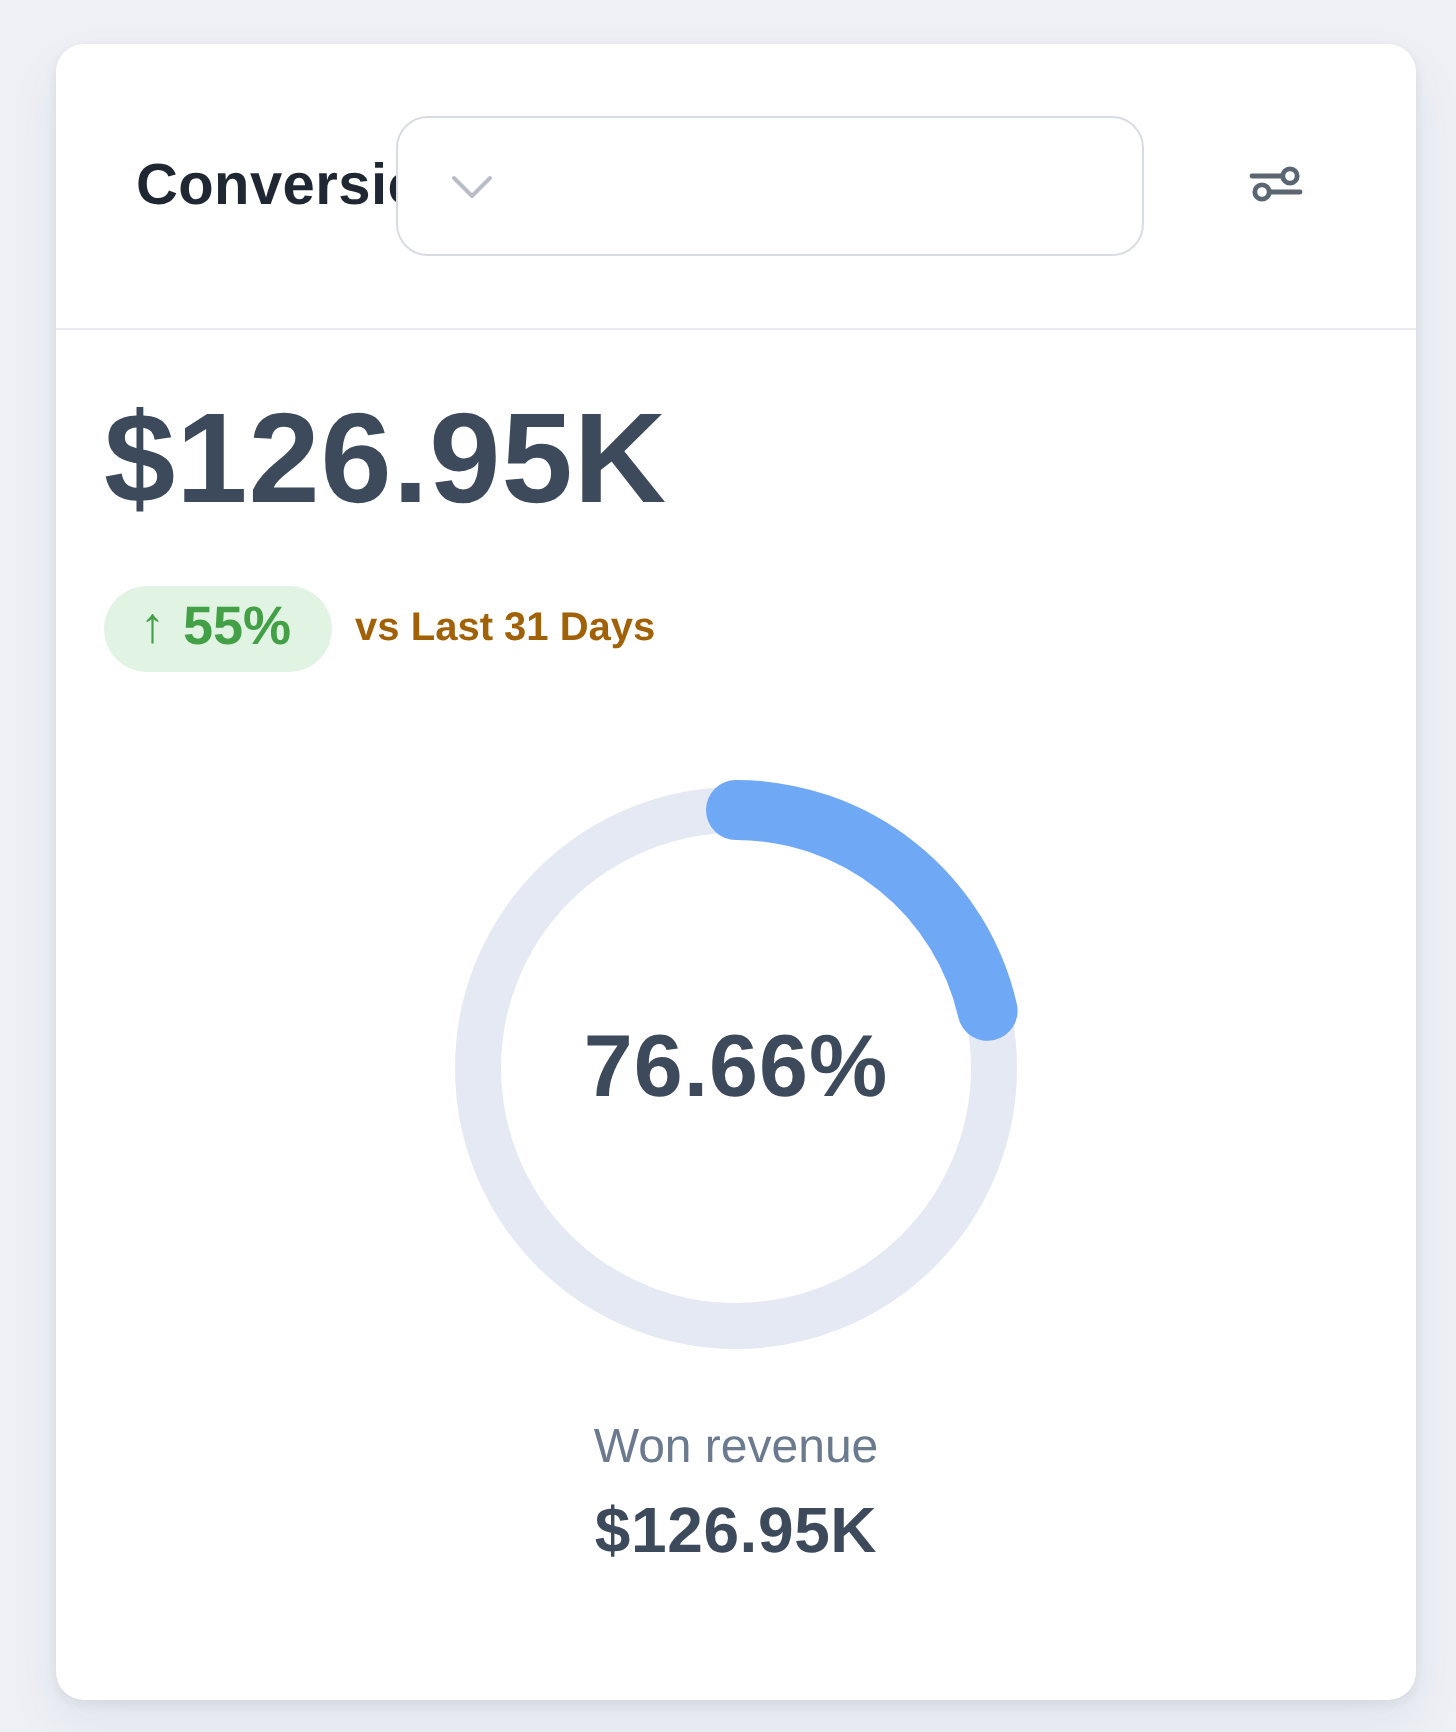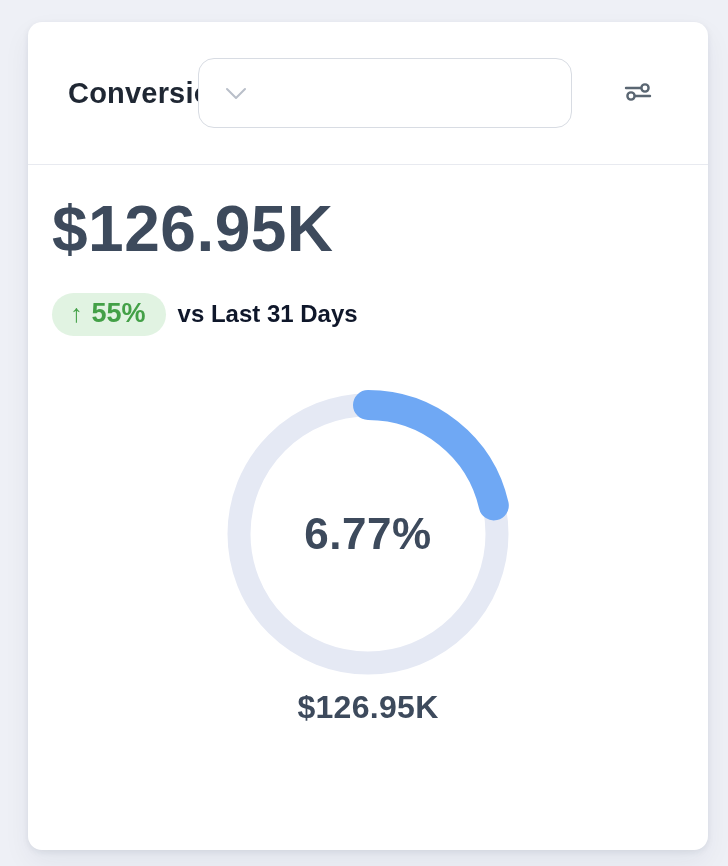--- a/index.html
+++ b/index.html
@@ -93,23 +93,23 @@
     gap: 9px;
     background: #E1F3E2;
     color: #43A047;
     border-radius: 22px;
     padding: 5px 20px 7px 18px;
     font-size: 27px;
     font-weight: 600;
   }
   .change-badge .arrow { font-size: 25px; font-weight: 600; }
   .comparison-text {
-    font-size: 24px;
+    font-size: 20px;
     font-weight: 600;
-    color: #0f172a;
+    color: #a16207;
   }
   
   .donut-wrap {
     margin-top: 52px;
     align-self: center;
     position: relative;
     width: 292px; height: 292px;
   }
   .donut-wrap svg { display: block; }
   .donut-center-label {
@@ -177,20 +177,21 @@
         <span>55%</span>
       </span>
       <span class="comparison-text">vs Last 31 Days</span>
     </div>
 
     <div class="donut-wrap">
       <svg width="292" height="292" viewBox="0 0 292 292">
         <circle cx="146" cy="146" r="129" fill="none" stroke="#E5E9F4" stroke-width="23"></circle>
         <circle cx="146" cy="146" r="129" fill="none" stroke="#6FA8F4" stroke-width="30" stroke-linecap="round" transform="rotate(-90 146 146)" stroke-dasharray="173.7 810.5"></circle>
       </svg>
-      <div class="donut-center-label">6.77%</div>
+      <div class="donut-center-label">76.66%</div>
     </div>
 
+    <div class="footer-label">Won revenue</div>
 
     <div class="footer-value">$126.95K</div>
 
   </div>
 </div>
 
 </body></html>

